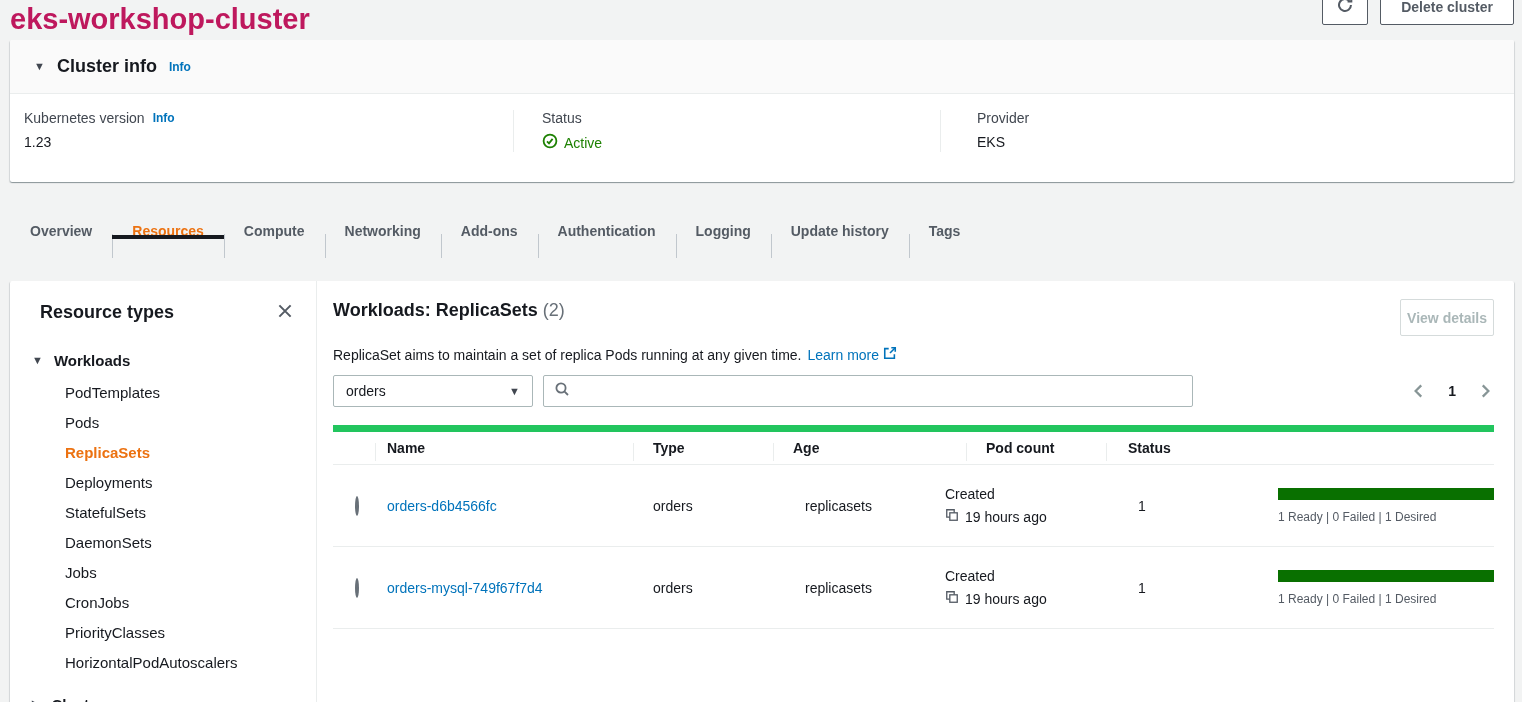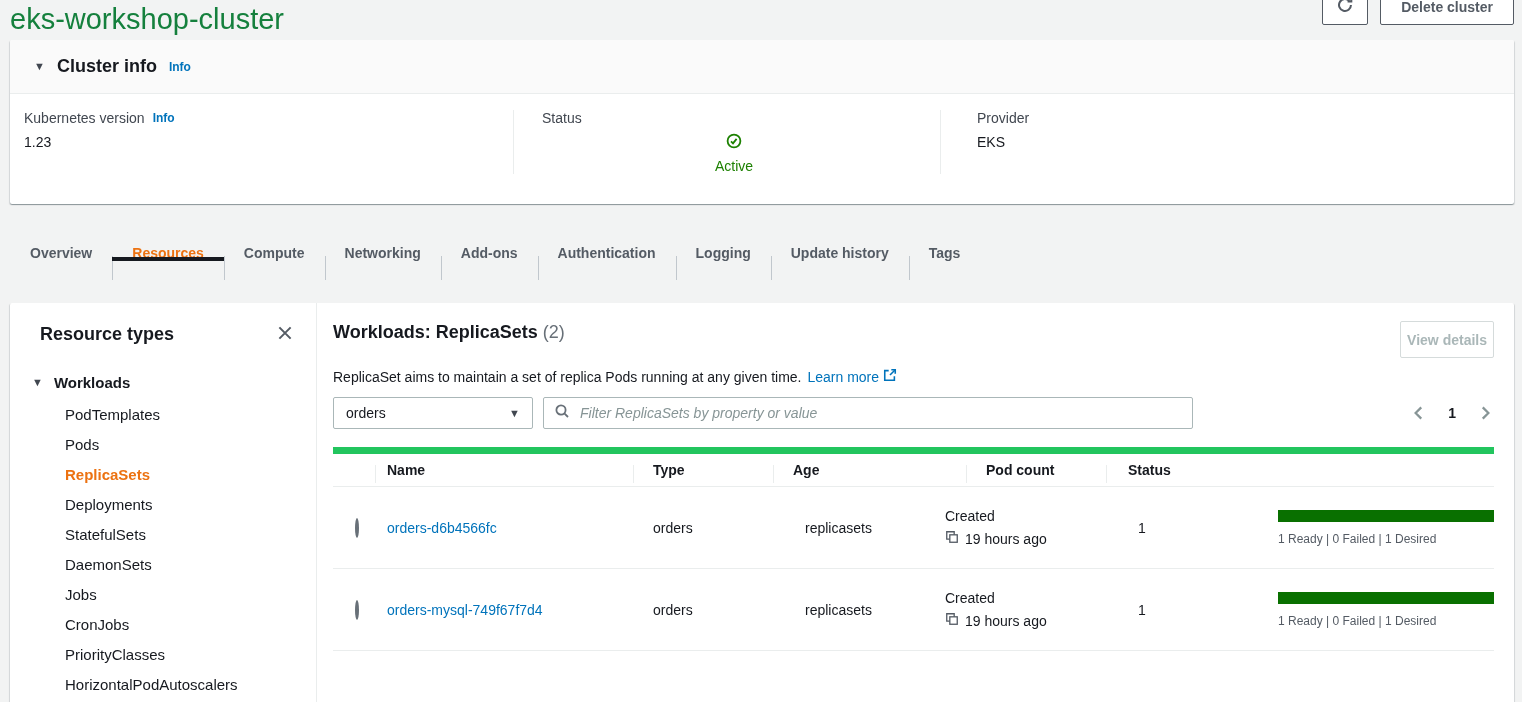--- a/index.html
+++ b/index.html
@@ -3,21 +3,21 @@
 <meta charset="utf-8">
 <style>
   * { box-sizing: border-box; }
   html, body { margin:0; padding:0; }
   body {
     width:1522px; height:702px; overflow:hidden; position:relative;
     background:#f2f3f3; font-family:"Liberation Sans", sans-serif; color:#16191f;
   }
   
   .page-header { position:relative; height:30px; margin:0 8px 0 10px; }
-  .page-title { position:absolute; top:-16px; left:0; font-size:29px; font-weight:normal; color:#15803d; }
+  .page-title { position:absolute; top:-16px; left:0; font-size:29px; font-weight:bold; color:#be185d; }
   .header-actions { position:absolute; top:-12px; right:0; display:flex; gap:12px; }
   .btn { background:#fff; border:1px solid #545b64; border-radius:2px; font-weight:bold;
          color:#545b64; font-size:14px; height:37px; display:flex; align-items:center;
          justify-content:center; font-family:inherit; cursor:pointer; }
   .btn-refresh { width:46px; }
   .btn-delete { padding:0 20px; }
   .btn-disabled { border:1px solid #d5dbdb; color:#aab7b8; }
 
   .card { background:#fff; border-radius:2px;
           box-shadow:0 1px 1px 0 rgba(0,28,36,.3), 1px 1px 1px 0 rgba(0,28,36,.10), -1px 1px 1px 0 rgba(0,28,36,.10); }
@@ -30,21 +30,21 @@
   .cluster-title { font-size:18px; font-weight:bold; }
   .info-link { color:#0073bb; font-size:12px; font-weight:bold; text-decoration:none; cursor:pointer; }
   .cluster-body { display:flex; padding:16px 0 30px 0; }
   .cl-col { padding:0 14px; }
   .cl-col + .cl-col { border-left:1px solid #eaeded; }
   .col-k8s { width:503px; }
   .col-status { width:427px; padding-left:28px; }
   .col-provider { flex:1; padding-left:36px; }
   .field-label { font-size:14px; color:#414750; display:flex; align-items:center; gap:8px; }
   .field-value { font-size:14px; color:#16191f; margin-top:8px; }
-  .status-active { display:flex; align-items:center; gap:6px; color:#1d8102; font-size:14px; margin-top:7px;flex-direction:column; }
+  .status-active { display:flex; align-items:center; gap:6px; color:#1d8102; font-size:14px; margin-top:7px; }
 
   
   .tabs { display:flex; margin:26px 8px 0 10px; height:46px;align-items:center; }
   .tab { position:relative; display:flex; align-items:center; padding:0 20px;
          font-size:14px; font-weight:bold; color:#545b64; cursor:pointer; }
   .tab + .tab::before { content:""; position:absolute; left:0; top:11px; height:24px; width:1px; background:#c1c7cd; }
   .tab.active { color:#ec7211; }
   .tab.active::after { content:""; position:absolute; left:0; right:0; bottom:0; height:4px; background:#16191f; }
 
   
@@ -230,21 +230,20 @@
         <span>orders</span>
         <span class="tri">▼</span>
       </div>
       <div class="search-box">
         <span>
           <svg width="16" height="16" viewBox="0 0 16 16" fill="none" stroke="#687078" stroke-width="1.8">
               <circle cx="7" cy="7" r="4.6"></circle>
               <path d="M10.6 10.6L14 14"></path>
             </svg>
         </span>
-        <input type="text" placeholder="Filter ReplicaSets by property or value" style="">
       </div>
       <div class="pagination">
         <button class="pg-btn">
           <svg width="18" height="18" viewBox="0 0 16 16" fill="none" stroke="#879596" stroke-width="2">
               <path d="M10 3L5 8l5 5"></path>
             </svg>
         </button>
         <span class="page-num">1</span>
         <button class="pg-btn">
           <svg width="18" height="18" viewBox="0 0 16 16" fill="none" stroke="#879596" stroke-width="2">

